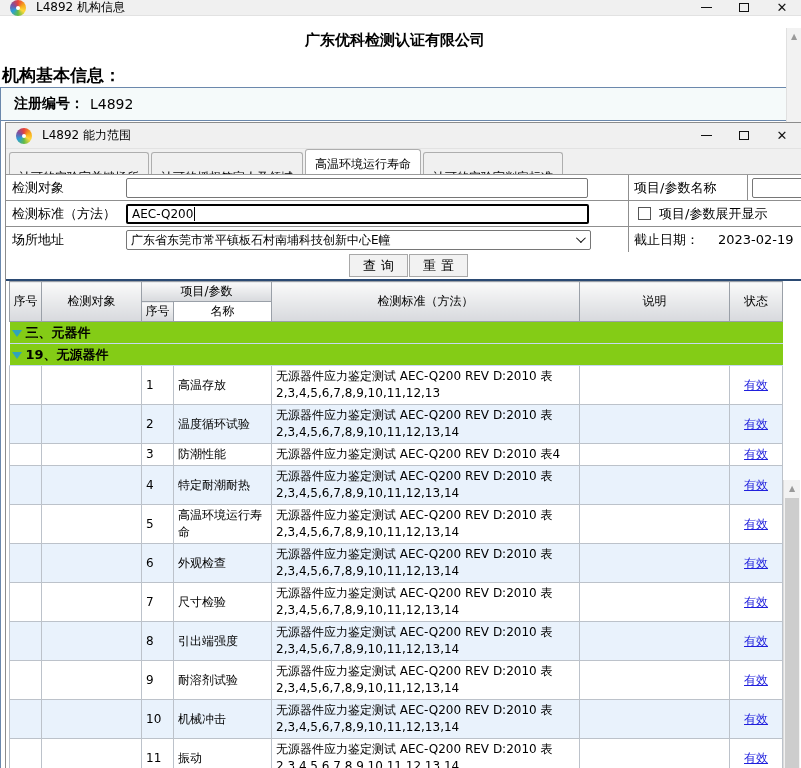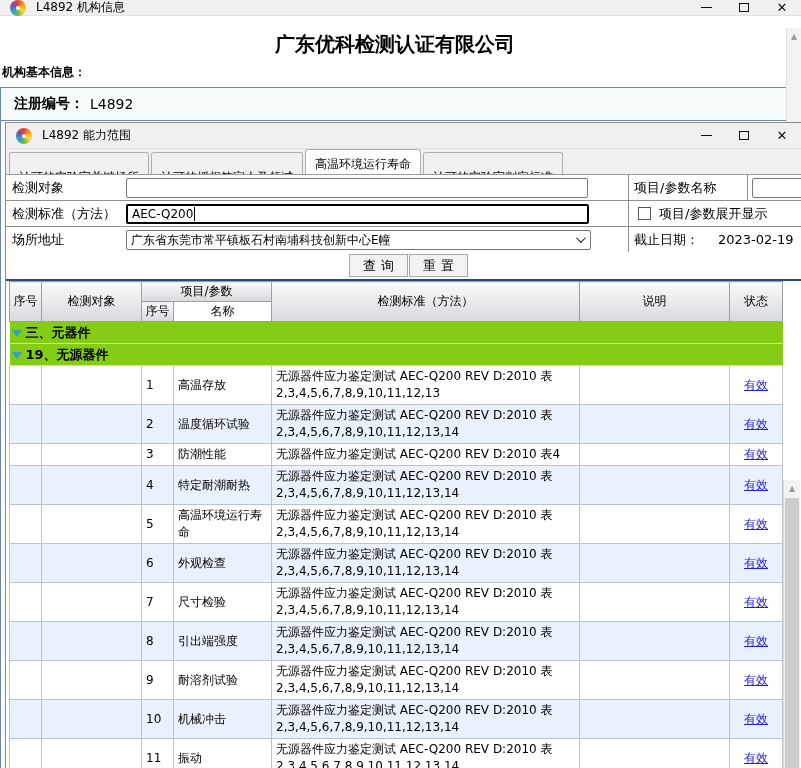--- a/index.html
+++ b/index.html
@@ -19,22 +19,22 @@
                      background:#fff; border-radius:50%; }
   .title-text { font-size:12px; }
   .win-controls { position:absolute; right:0; top:0; height:100%; display:flex; align-items:stretch; }
   .win-btn { width:38px; display:flex; align-items:center; justify-content:center; cursor:default; }
   .glyph-min { width:11px; height:0; border-top:1px solid #111; display:block; }
   .glyph-max { width:10px; height:9px; border:1px solid #111; display:block; }
   .glyph-close { font-size:13px; line-height:13px; color:#111; }
   
   #win1 { left:0; top:0; width:801px; height:768px; background:#fff; }
   #win1 .company-heading { position:absolute; top:31px; left:0; width:790px; text-align:center;
-        font-size:20px; font-weight:bold; }
-  #win1 .section-label { position:absolute; top:64px; left:2px; font-size:12px; font-weight:bold; }
+        font-size:15px; font-weight:bold; }
+  #win1 .section-label { position:absolute; top:64px; left:2px; font-size:17px; font-weight:bold; }
   #win1 .reg-box { position:absolute; left:0; top:87px; width:790px; height:34px;
         border:1px solid #6b88ac; background:#f5fafa; display:flex; align-items:center;
         font-size:14px; padding-left:13px; }
   #win1 .reg-label { font-weight:bold; }
   #win1 .reg-value { color:#000000; margin-left:6px; }
   #win1 .left-line { position:absolute; left:0; top:121px; width:1px; height:647px; background:#6b88ac; }
   .scrollbar-v { position:absolute; background:#f2f2f2; border-left:1px solid #e0e0e0; }
   #sb1 { right:0; top:28px; width:15px; height:740px; }
   .sb-arrow { width:100%; height:16px; display:flex; align-items:center; justify-content:center;
               font-size:8px; color:#9a9a9a; background:#f2f2f2; }

